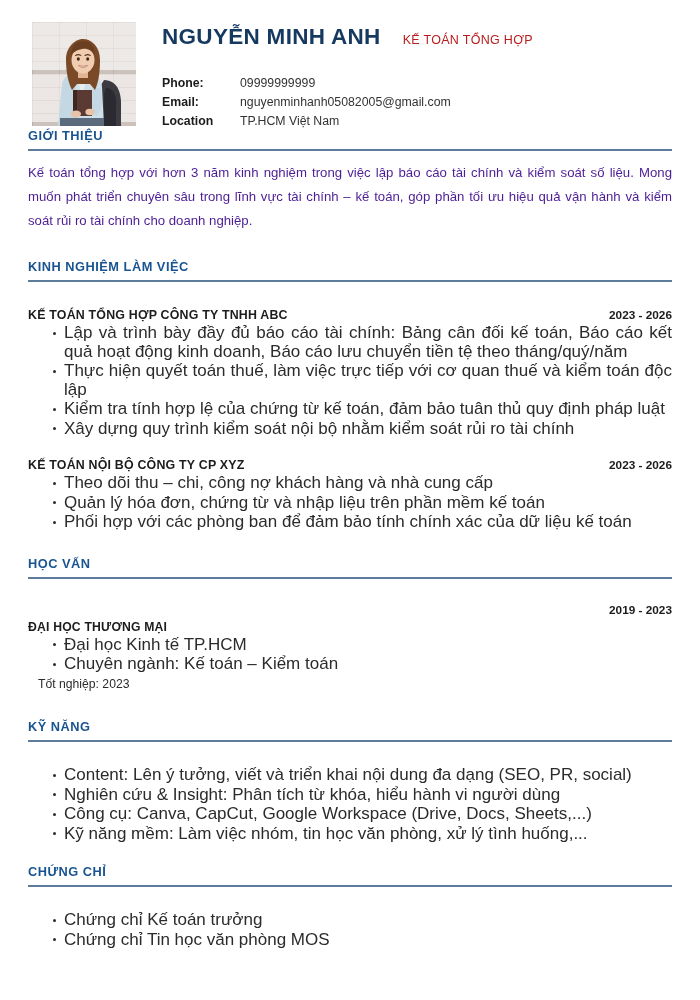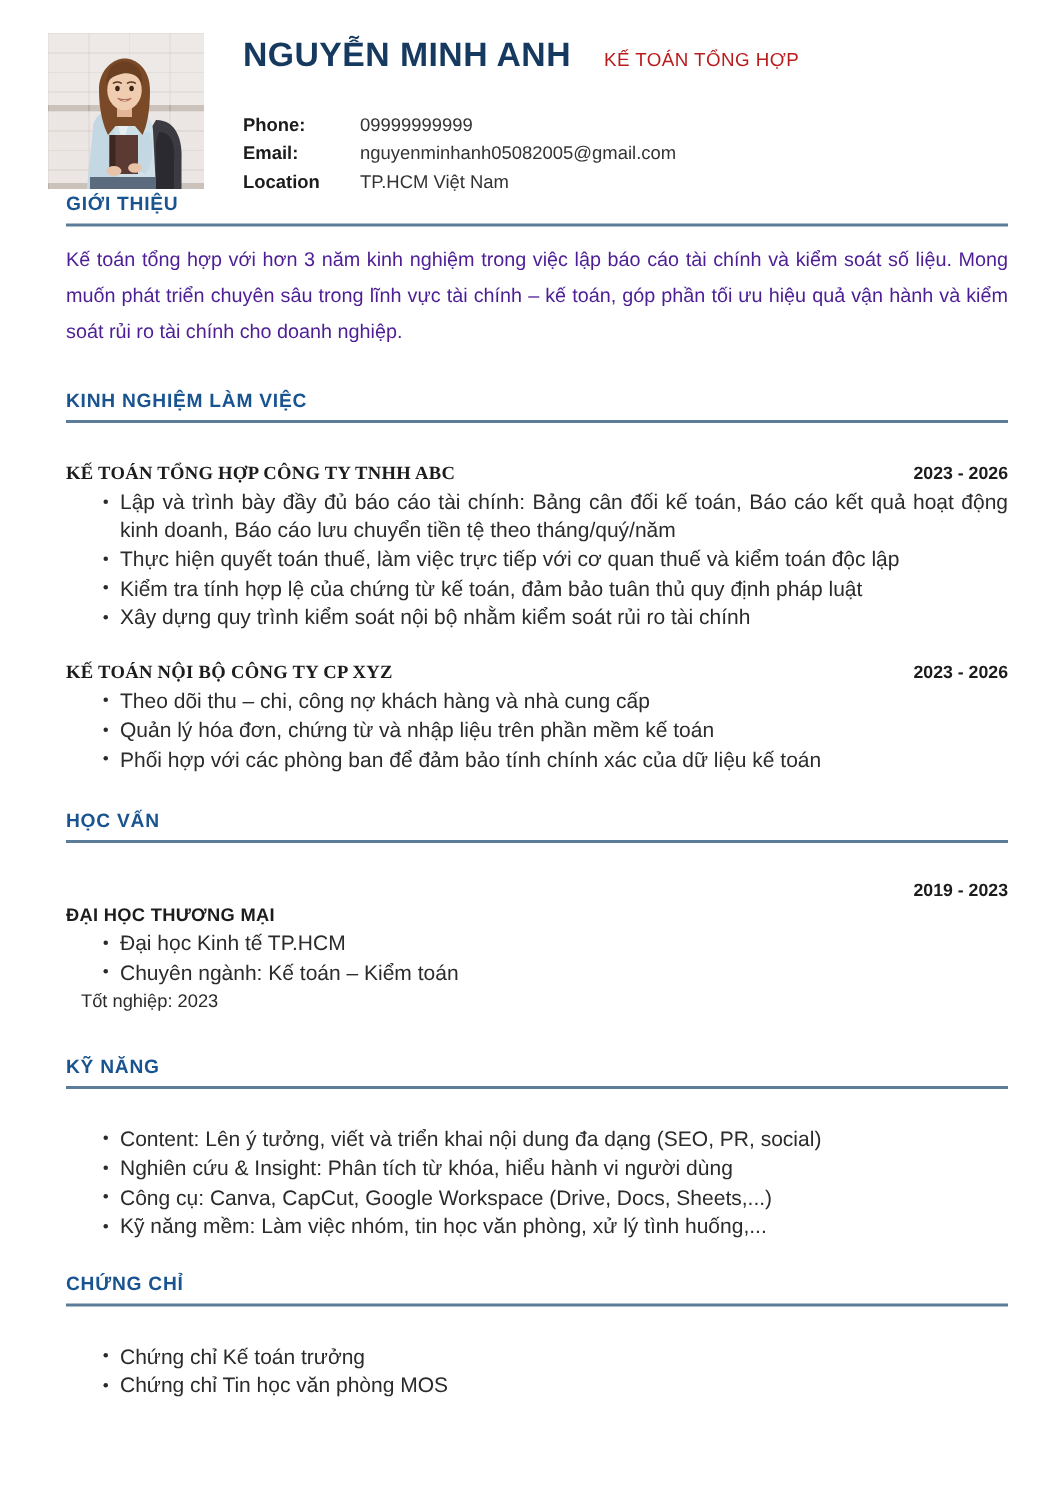--- a/index.html
+++ b/index.html
@@ -97,21 +97,20 @@
     font-weight: bold;
     color: #1c1c1c;
   }
   .contact-value {
     color: #333333;
   }
 
   
   .section {
     padding-left: 0;
-    margin-left: 16px;
   }
   .section-head {
     font-size: 12.8px;
     font-weight: bold;
     letter-spacing: 0.5px;
     color: #1a5490;
     padding-left: 0;
   }
   .section-rule {
     height: 2px;
@@ -133,36 +132,35 @@
     display: flex;
     justify-content: space-between;
     align-items: baseline;
     margin-bottom: 2px;
   }
   .job-title {
     font-size: 12.4px;
     font-weight: bold;
     letter-spacing: 0.2px;
     color: #1c1c1c;
-    font-family: Liberation Serif, serif;
   }
   .job-date {
     font-size: 11.8px;
     font-weight: bold;
     color: #1c1c1c;
     white-space: nowrap;
   }
 
   ul.bullets {
     margin: 0;
     padding-left: 25px;
     list-style: none;
   }
   ul.bullets li {
-    font-size: 14px;
+    font-size: 17px;
     line-height: 18.5px;
     color: #2b2b2b;
     position: relative;
     padding-left: 11px;
     margin-bottom: 1px;
   }
   ul.bullets li::before {
     content: "";
     position: absolute;
     left: 0;

